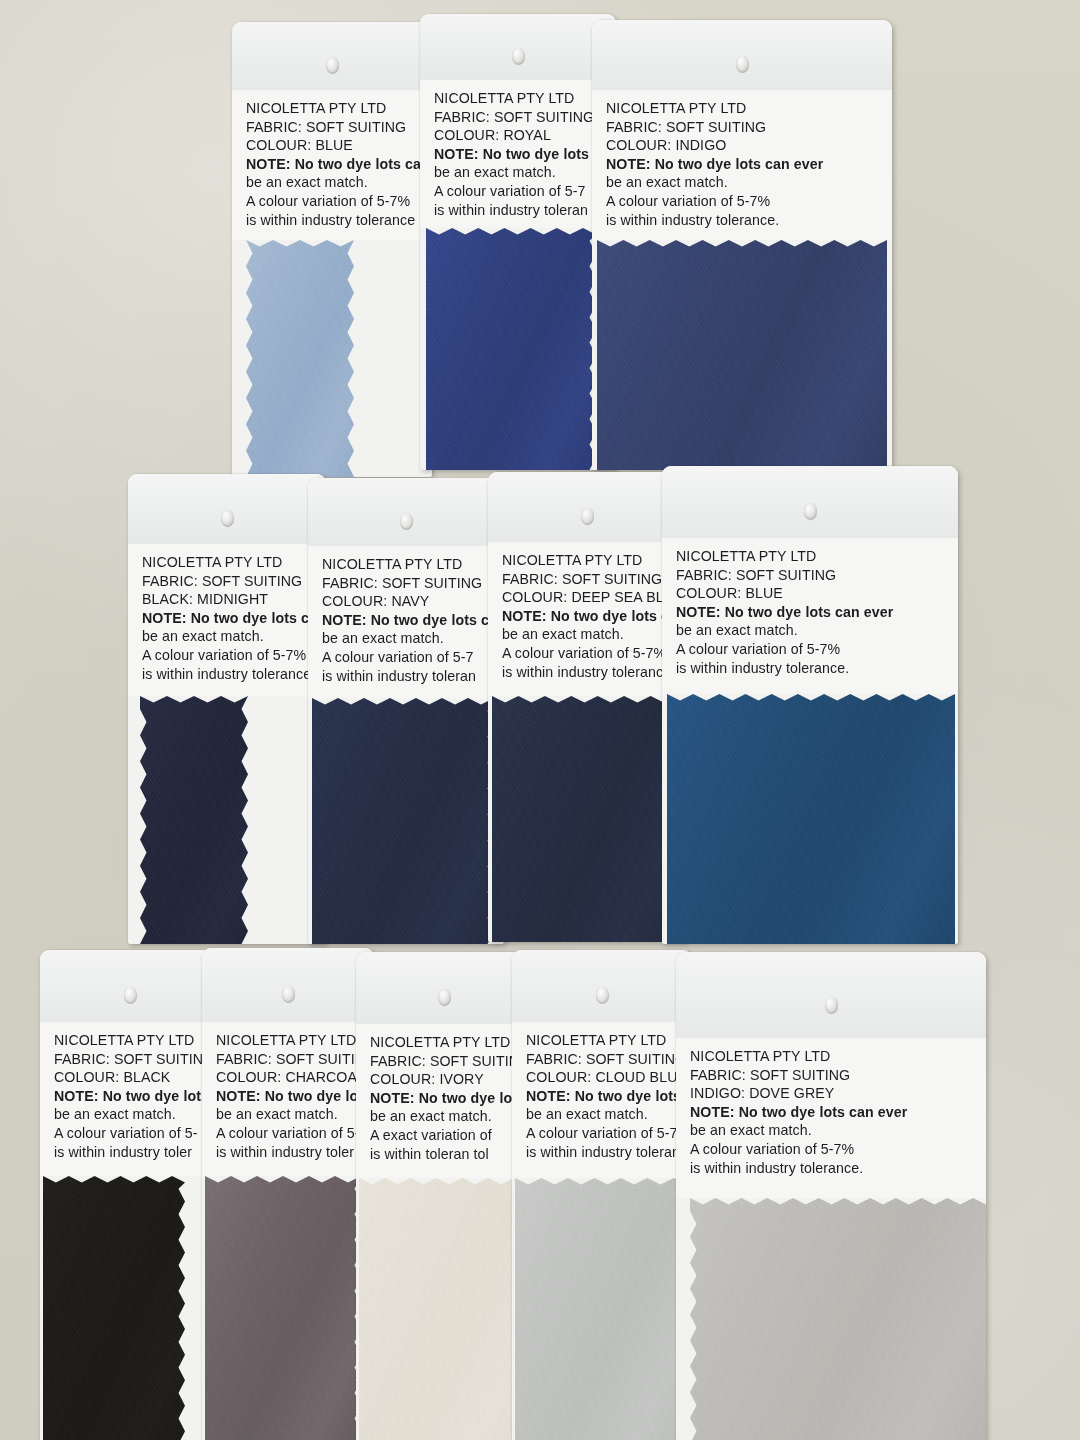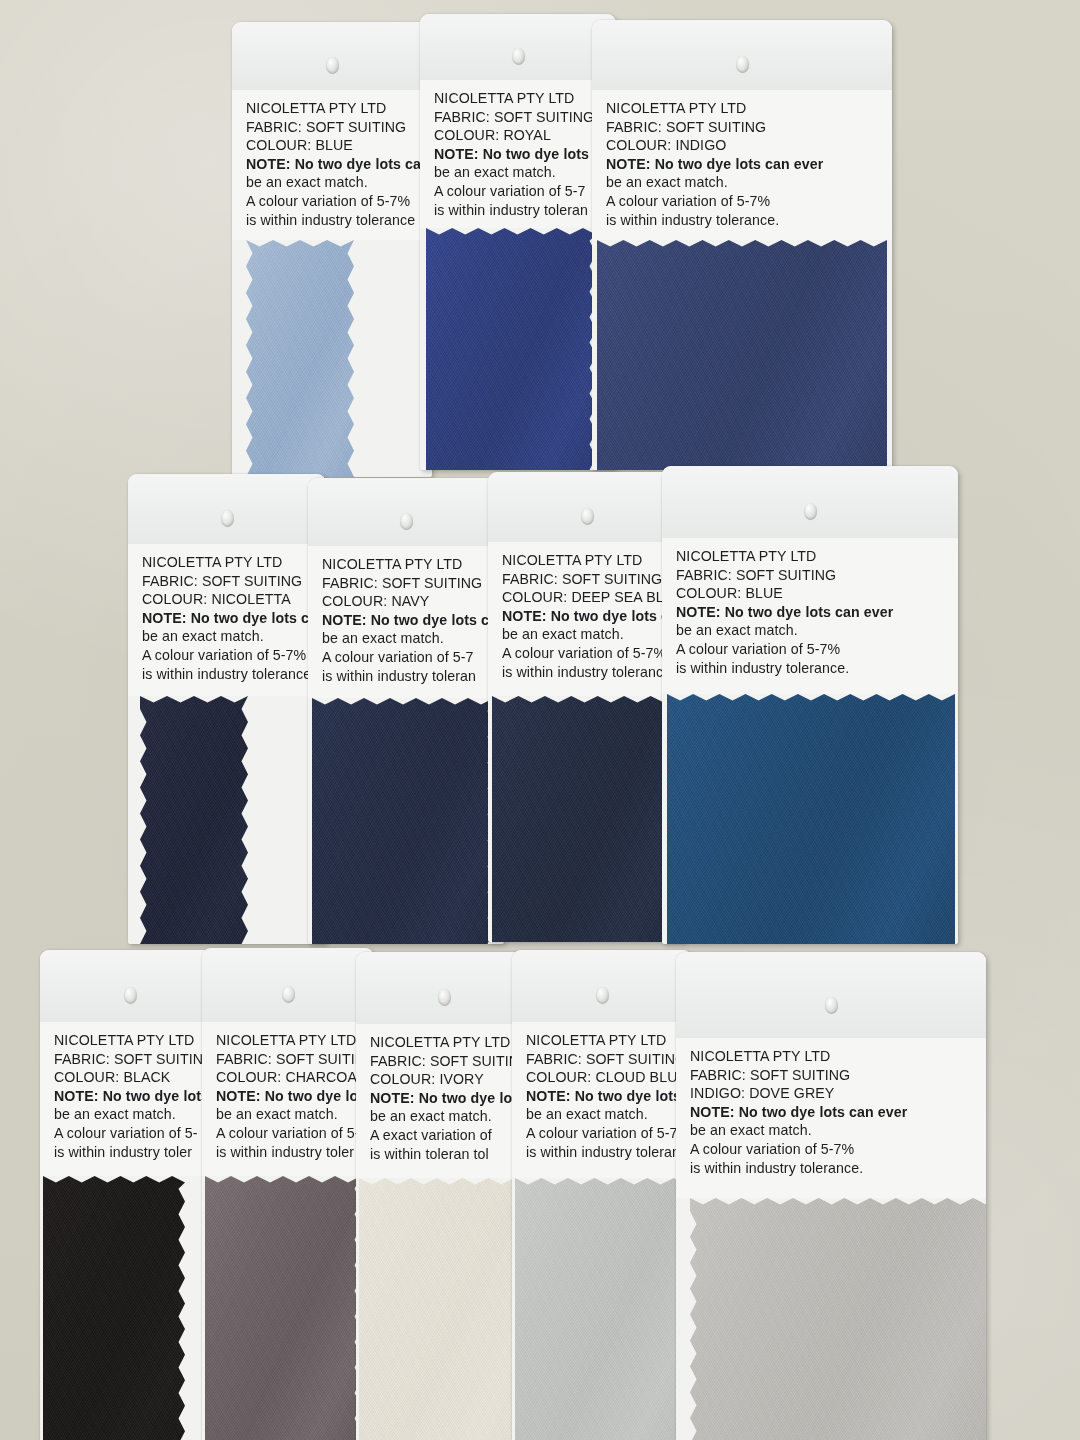--- a/index.html
+++ b/index.html
@@ -156,21 +156,21 @@
         </div>
       </div>
     </div>
     <div class="card" style="left: 128px; top: 474px; width: 198px; height: 470px; z-index: 3;">
       <div class="card-head" style="height: 70px;"></div>
       <div class="hole" style="left: 93px; top: 36.4px;"></div>
       <div class="card-body" style="top: 70px; height: 152px;">
         <div class="label-text">
           <span class="ln">NICOLETTA PTY LTD</span>
           <span class="ln">FABRIC: SOFT SUITING</span>
-          <span class="ln">COLOUR:  NICOLETTA</span>
+          <span class="ln">BLACK:  MIDNIGHT</span>
           <span class="ln bold">NOTE: No two dye lots can</span>
           <span class="ln">be an exact match.</span>
           <span class="ln">A colour variation of 5-7%</span>
           <span class="ln">is within industry tolerance</span>
         </div>
       </div>
       <div class="swatch" style="left: 12px; top: 222px; width: 108px; height: 248px;">
         <div class="swatch-inner" style="background: rgb(31, 36, 56); clip-path: polygon(0px 0px, 13.5px 6.5px, 27px 0px, 40.5px 6.5px, 54px 0px, 67.5px 6.5px, 81px 0px, 94.5px 6.5px, 108px 0px, 101.5px 13.1px, 108px 26.1px, 101.5px 39.2px, 108px 52.2px, 101.5px 65.3px, 108px 78.3px, 101.5px 91.4px, 108px 104.4px, 101.5px 117.5px, 108px 130.5px, 101.5px 143.6px, 108px 156.6px, 101.5px 169.7px, 108px 182.7px, 101.5px 195.8px, 108px 208.8px, 101.5px 221.9px, 108px 234.9px, 101.5px 248px, 0px 248px, 6.5px 234.9px, 0px 221.9px, 6.5px 208.8px, 0px 195.8px, 6.5px 182.7px, 0px 169.7px, 6.5px 156.6px, 0px 143.6px, 6.5px 130.5px, 0px 117.5px, 6.5px 104.4px, 0px 91.4px, 6.5px 78.3px, 0px 65.3px, 6.5px 52.2px, 0px 39.2px, 6.5px 26.1px, 0px 13.1px);">
           <div class="swatch-grain"></div>
           <div class="swatch-sheen"></div>

